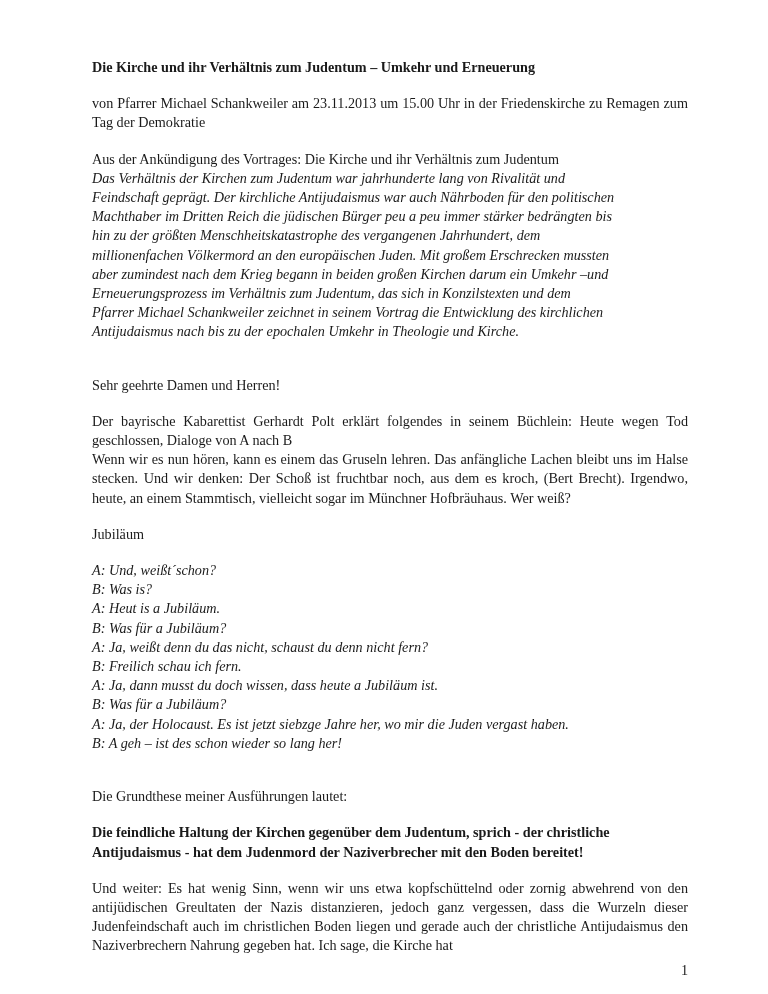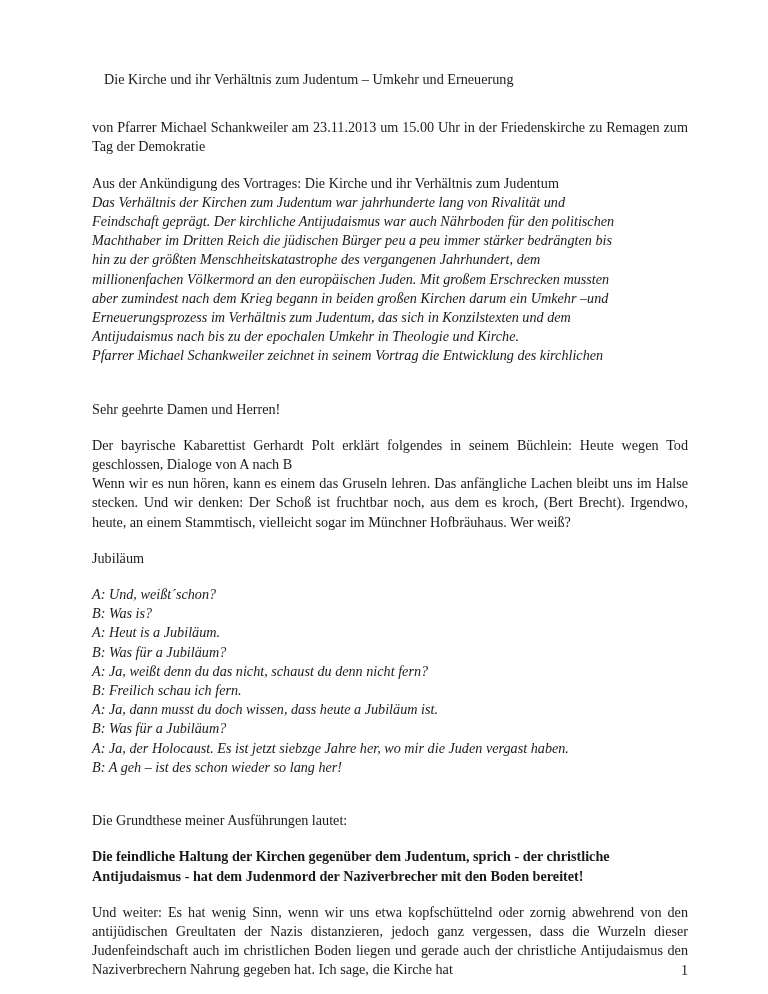--- a/index.html
+++ b/index.html
@@ -4,21 +4,21 @@
   <style>
     html, body { margin: 0; padding: 0; background: #ffffff; }
     body {
       width: 768px; height: 994px; position: relative; overflow: hidden;
       font-family: "Liberation Serif", serif; color: #1a1a1a;
     }
     .page {
       position: absolute; left: 92px; top: 58px; width: 596px;
       font-size: 14.2px; line-height: 19.2px;
     }
-    .title { font-weight: normal; margin: 12px; }
+    .title { font-weight: bold; margin: 0; }
     .p { margin: 0; }
     .justify { text-align: justify; text-align-last: left; }
     .it { font-style: italic; }
     .gap-sm { height: 17px; }
     .gap-lg { height: 34px; }
     .bold { font-weight: bold; }
     .page-number {
       position: absolute; right: 80px; top: 962px; font-size: 14.2px;
       font-family: "Liberation Serif", serif;
     }
@@ -34,22 +34,22 @@
 
   <p class="p">Aus der Ankündigung des Vortrages: Die Kirche und ihr Verhältnis zum Judentum</p>
   <div class="it">
     <div>Das Verhältnis der Kirchen zum Judentum war jahrhunderte lang von Rivalität und</div>
     <div>Feindschaft geprägt. Der kirchliche Antijudaismus war auch Nährboden für den politischen</div>
     <div>Machthaber im Dritten Reich die jüdischen Bürger peu a peu immer stärker bedrängten bis</div>
     <div>hin zu der größten Menschheitskatastrophe des vergangenen Jahrhundert, dem</div>
     <div>millionenfachen Völkermord an den europäischen Juden. Mit großem Erschrecken mussten</div>
     <div>aber zumindest nach dem Krieg begann in beiden großen Kirchen darum ein Umkehr –und</div>
     <div>Erneuerungsprozess im Verhältnis zum Judentum, das sich in Konzilstexten und dem</div>
+    <div>Pfarrer Michael Schankweiler zeichnet in seinem Vortrag die Entwicklung des kirchlichen</div>
     <div>Antijudaismus nach bis zu der epochalen Umkehr in Theologie und Kirche.</div>
-    <div>Pfarrer Michael Schankweiler zeichnet in seinem Vortrag die Entwicklung des kirchlichen</div>
   </div>
   <div class="gap-lg"></div>
 
   <p class="p">Sehr geehrte Damen und Herren!</p>
   <div class="gap-sm"></div>
 
   <p class="p justify">Der bayrische Kabarettist Gerhardt Polt erklärt folgendes in seinem Büchlein:  Heute wegen Tod geschlossen, Dialoge von A nach B</p>
   <p class="p justify">Wenn wir es nun hören, kann es einem das Gruseln lehren. Das anfängliche Lachen bleibt uns im Halse stecken. Und wir denken: Der Schoß ist fruchtbar noch, aus dem es kroch, (Bert Brecht). Irgendwo, heute, an einem Stammtisch, vielleicht sogar im Münchner Hofbräuhaus. Wer weiß?</p>
   <div class="gap-sm"></div>
 

